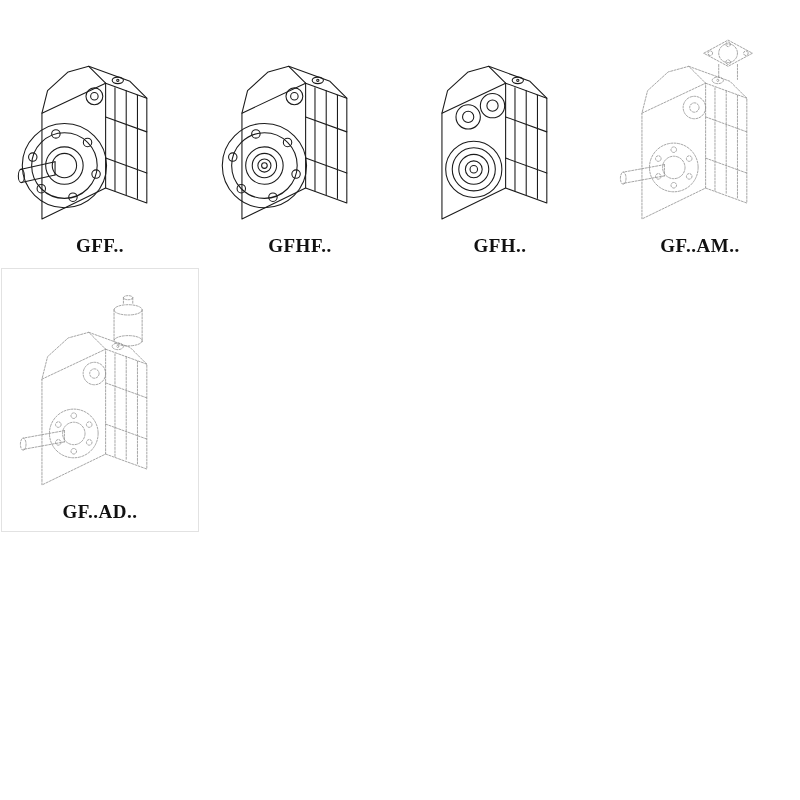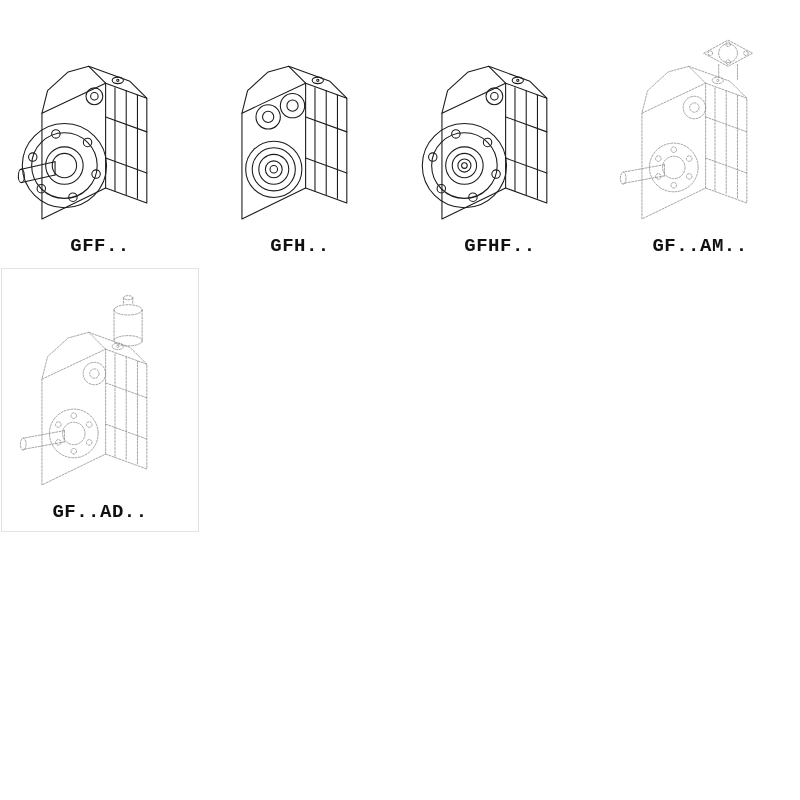--- a/index.html
+++ b/index.html
@@ -2,21 +2,21 @@
 <html><head>
 <meta charset="utf-8">
 <style>
   html, body { margin: 0; padding: 0; background: #ffffff; }
   .page {
     width: 800px; height: 800px;
     background: #ffffff;
     display: grid;
     grid-template-columns: repeat(4, 1fr);
     grid-template-rows: repeat(3, 1fr);
-    font-family: Liberation Mono, monospace;
+    font-family: Liberation Serif, serif;
     box-sizing: border-box;
   }
   figure.cell {
     margin: 0; padding: 4px 2px 10px 2px;
     display: flex; flex-direction: column;
     align-items: center; justify-content: flex-end;
     box-sizing: border-box;
   }
   figure.cell.boxed { outline: 1px solid #e2e2e2; outline-offset: -2px; }
   svg.drawing { width: 172px; height: 206px; display: block; margin-bottom: 3px; }
@@ -163,32 +163,32 @@
         <use href="#gb-shaft"></use>
     </svg>
     <figcaption class="label">GFF..</figcaption>
   </figure>
 
 
 
   <figure class="cell">
     <svg class="drawing solid" viewBox="0 0 180 220">
       <use href="#gb-body"></use>
-        <use href="#gb-bores"></use>
-    </svg>
-    <figcaption class="label">GFH..</figcaption>
-  </figure>
-
-  <figure class="cell">
-    <svg class="drawing solid" viewBox="0 0 180 220">
-      <use href="#gb-body"></use>
         <use href="#gb-flange"></use>
         <use href="#gb-hollow-center"></use>
     </svg>
     <figcaption class="label">GFHF..</figcaption>
+  </figure>
+
+  <figure class="cell">
+    <svg class="drawing solid" viewBox="0 0 180 220">
+      <use href="#gb-body"></use>
+        <use href="#gb-bores"></use>
+    </svg>
+    <figcaption class="label">GFH..</figcaption>
   </figure>
 
 
   <figure class="cell">
     <svg class="drawing phantom" viewBox="0 0 180 220">
       <use href="#gb-body"></use>
         <use href="#gb-face-bolts"></use>
         <use href="#gb-shaft-ph"></use>
         <use href="#gb-topflange"></use>
     </svg>

